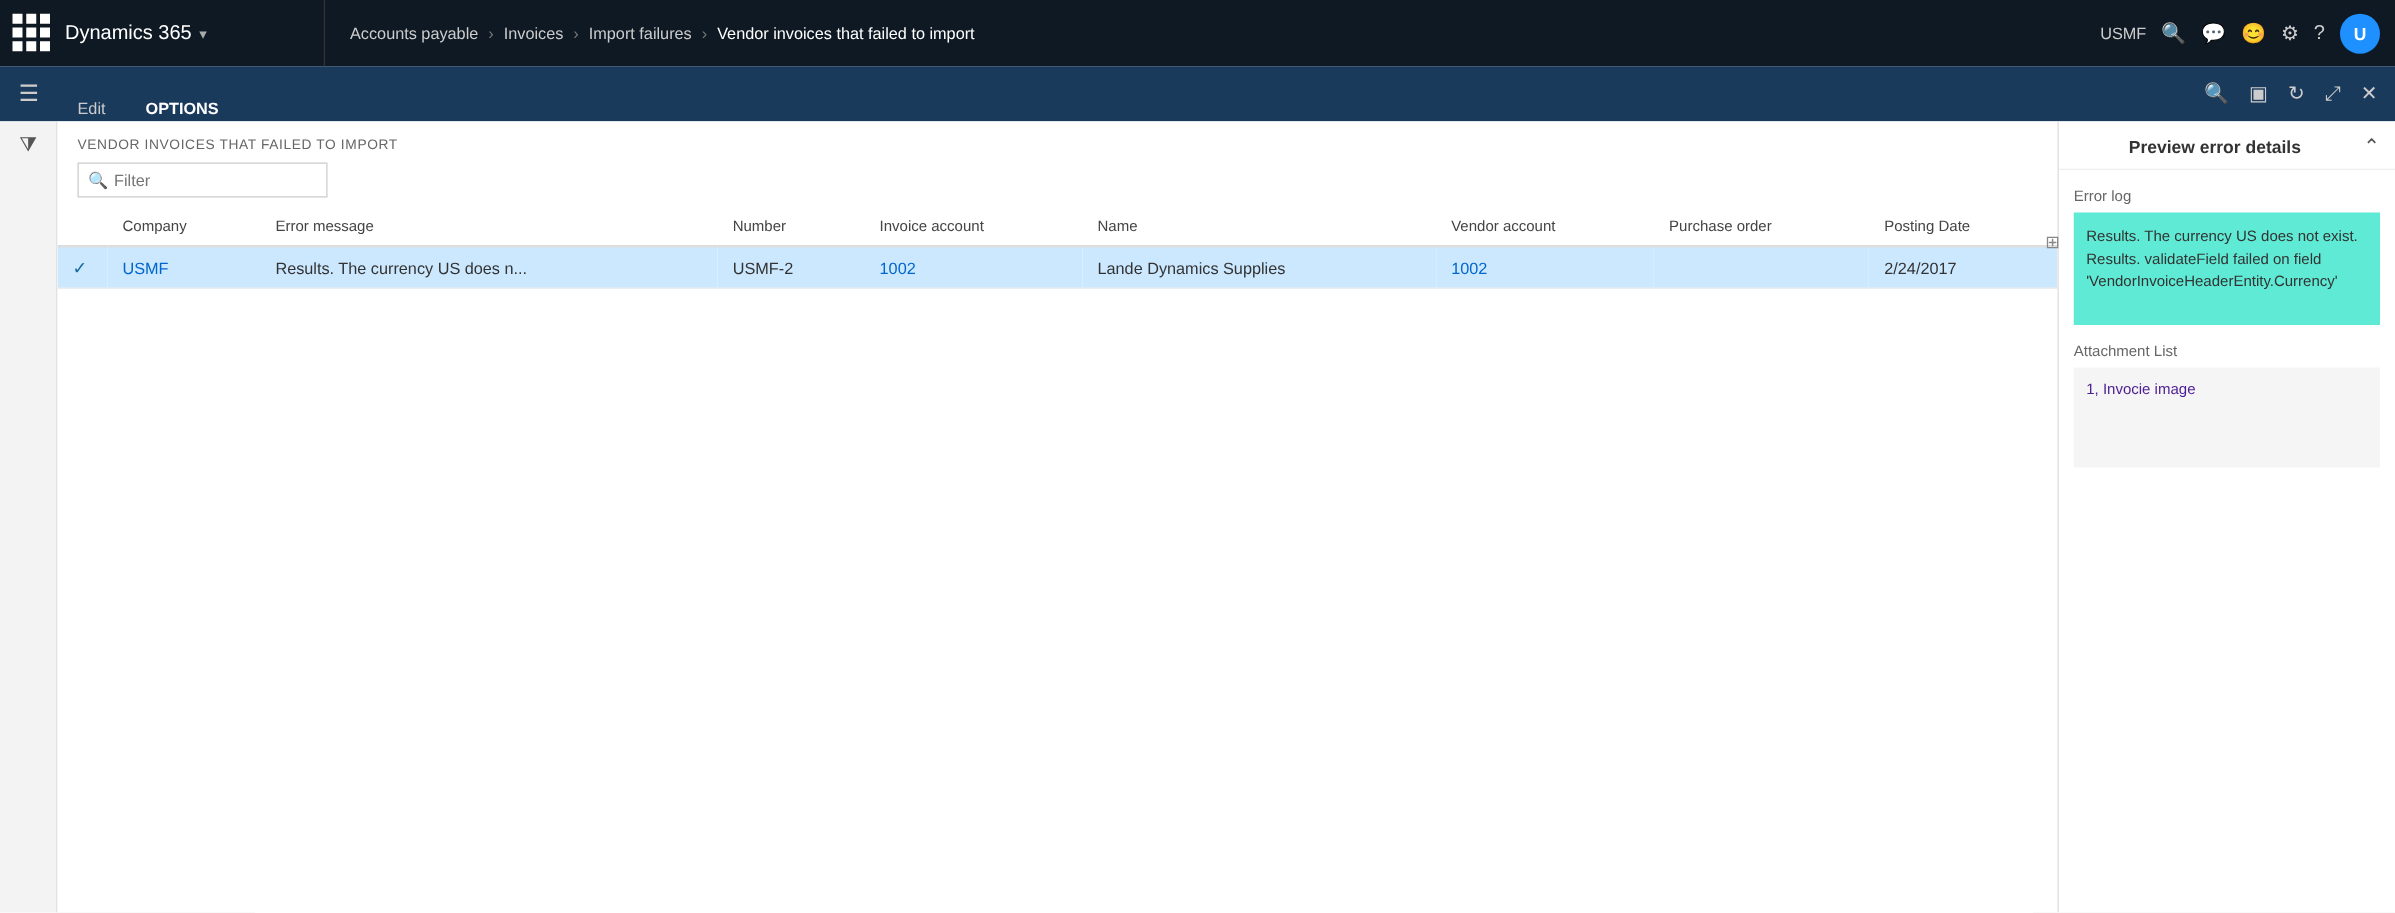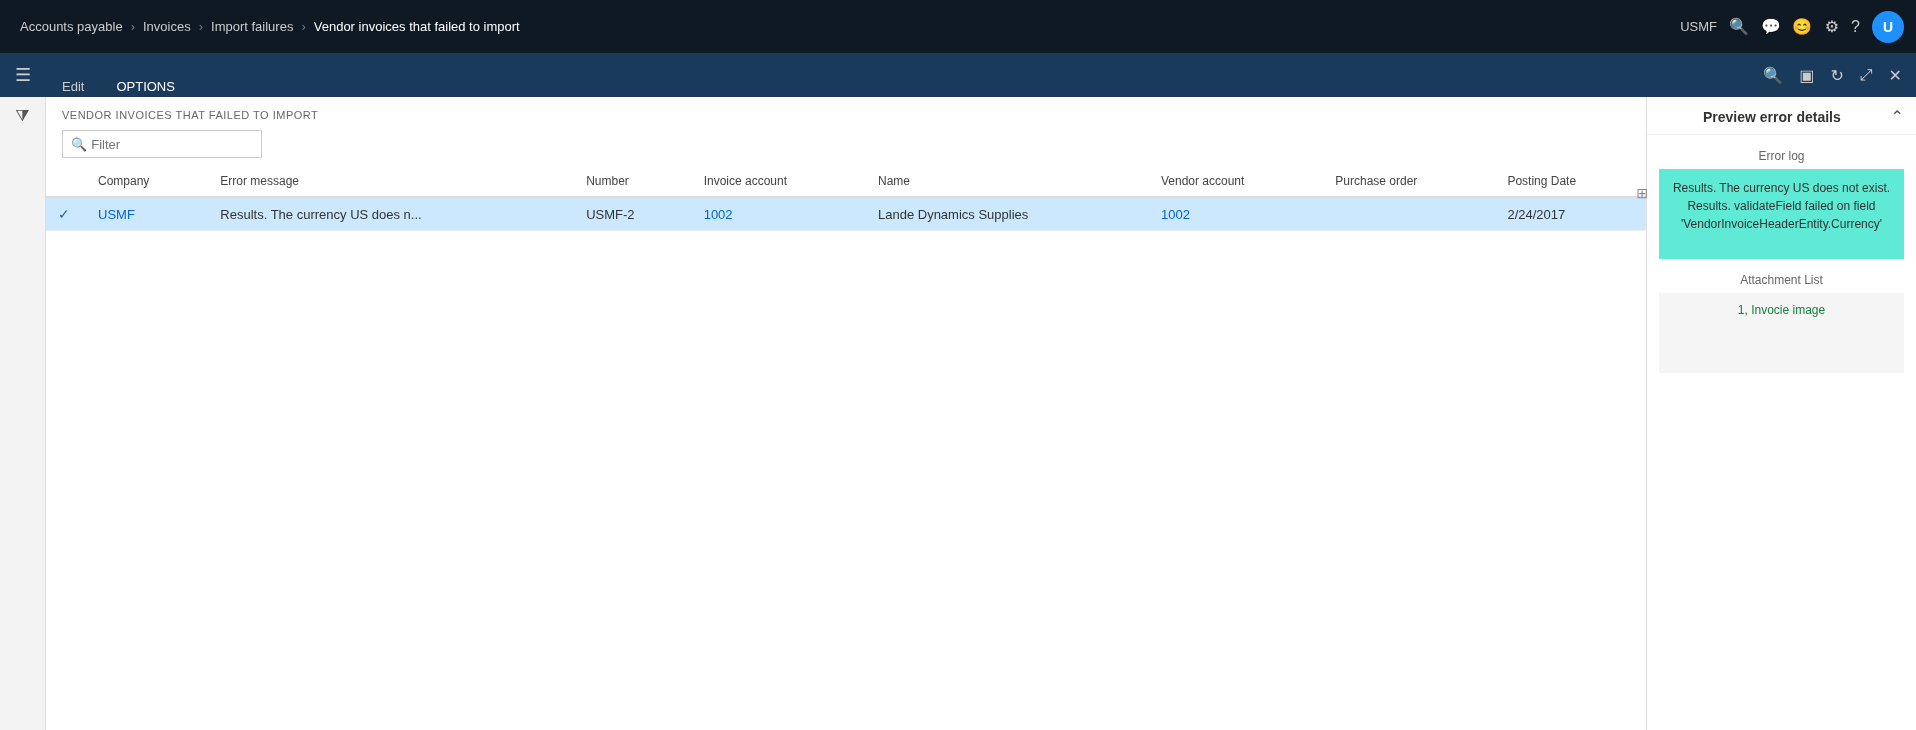--- a/index.html
+++ b/index.html
@@ -128,37 +128,52 @@
     .right-panel {
       width: 270px; background: white; border-left: 1px solid #ddd;
       display: flex; flex-direction: column; flex-shrink: 0; overflow: hidden;
     }
     .right-panel-header {
       display: flex; align-items: center; justify-content: space-between;
       padding: 10px 12px 8px 12px; border-bottom: 1px solid #eee;
     }
     .right-panel-title { font-size: 14px; font-weight: 600; color: #333; padding-left: 44px; }
     .panel-chevron { color: #555; cursor: pointer; font-size: 16px; }
-    .right-panel-body { flex: 1; overflow-y: auto; padding: 10px 12px; text-align: center; }
+    .right-panel-body { flex: 1; overflow-y: auto; padding: 10px 12px; }
     .panel-section-label {
       font-size: 12px; color: #666; margin-bottom: 6px; margin-top: 4px;
     }
     .error-log-box {
       background: #5eead4; padding: 10px; font-size: 12px; color: #333;
       line-height: 1.5; min-height: 90px; margin-bottom: 14px;
     }
     .attachment-box {
       background: #f5f5f5; padding: 10px; font-size: 12px; color: #333;
       min-height: 80px;
     }
   </style>
 </head>
 <body>
 
 <div class="top-nav">
+  <div class="top-nav-left">
+    <div class="waffle-icon">
+      <span></span>
+        <span></span>
+        <span></span>
+      <span></span>
+        <span></span>
+        <span></span>
+      <span></span>
+        <span></span>
+        <span></span>
+    </div>
+    <span class="app-title">Dynamics 365</span>
+    <span class="app-title-chevron">▾</span>
+  </div>
   <div class="breadcrumb-area">
     <span class="breadcrumb-item">Accounts payable</span>
     <span class="breadcrumb-sep">›</span>
     <span class="breadcrumb-item">Invoices</span>
     <span class="breadcrumb-sep">›</span>
     <span class="breadcrumb-item">Import failures</span>
     <span class="breadcrumb-sep">›</span>
     <span class="breadcrumb-item active">Vendor invoices that failed to import</span>
   </div>
   <div class="top-nav-right">
@@ -170,21 +185,21 @@
     <span class="nav-icon">?</span>
     <div class="user-avatar">U</div>
   </div>
 </div>
 
 <div class="second-nav" style="position:relative;">
   <div class="hamburger">
     <span>☰</span>
   </div>
   <button class="nav-btn">Edit</button>
-  <button class="nav-btn" style="font-weight:400;color:white;">OPTIONS</button>
+  <button class="nav-btn" style="font-weight:700;color:white;">OPTIONS</button>
   <div class="second-nav-right">
     <span class="second-nav-icon">🔍</span>
     <span class="second-nav-icon">▣</span>
     <span class="second-nav-icon">↻</span>
     <span class="second-nav-icon">⤢</span>
     <span class="second-nav-icon">✕</span>
   </div>
 </div>
 
 <div class="main-wrapper">
@@ -238,20 +253,20 @@
   <div class="right-panel">
     <div class="right-panel-header">
       <span class="right-panel-title">Preview error details</span>
       <span class="panel-chevron">⌃</span>
     </div>
     <div class="right-panel-body">
       <div class="panel-section-label">Error log</div>
       <div class="error-log-box">Results. The currency US does not exist. Results. validateField failed on field 'VendorInvoiceHeaderEntity.Currency'</div>
       <div class="panel-section-label">Attachment List</div>
       <div class="attachment-box">
-        <span style="color:#15803d;cursor:pointer;">1, Invocie image</span>
+        <span style="color:#4c1d95;cursor:pointer;">1, Invocie image</span>
       </div>
     </div>
   </div>
 
   <div style="position:absolute; top:88px; right:268px; color:#888; font-size:14px; cursor:pointer; z-index:10;">⊞</div>
 
 </div>
 
 </body></html>

